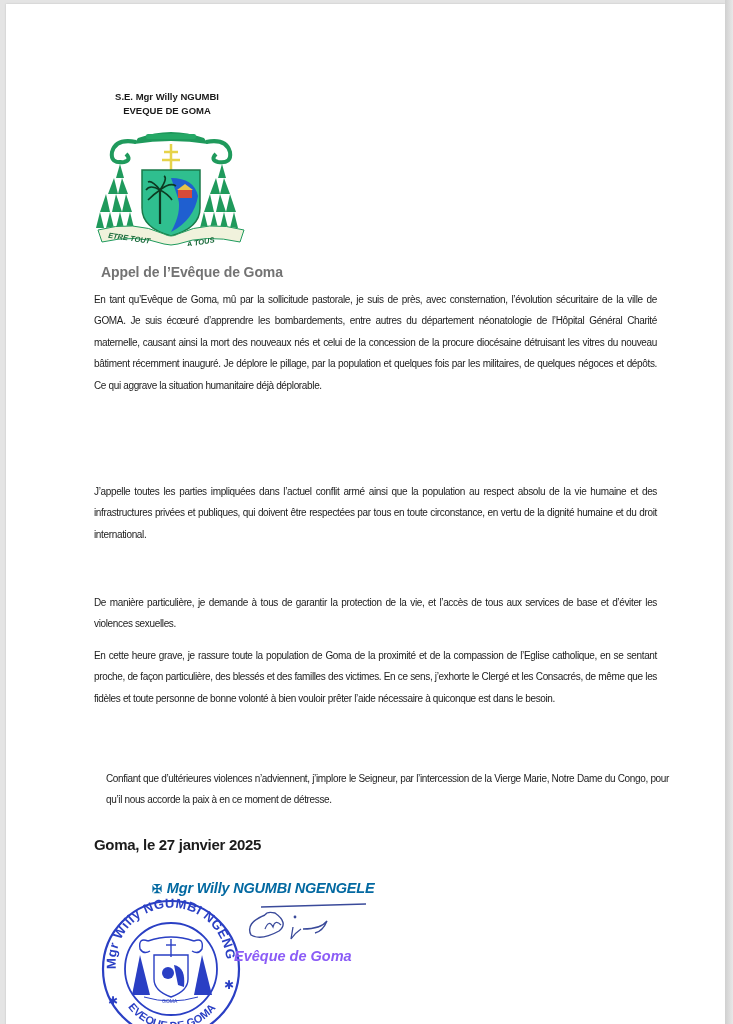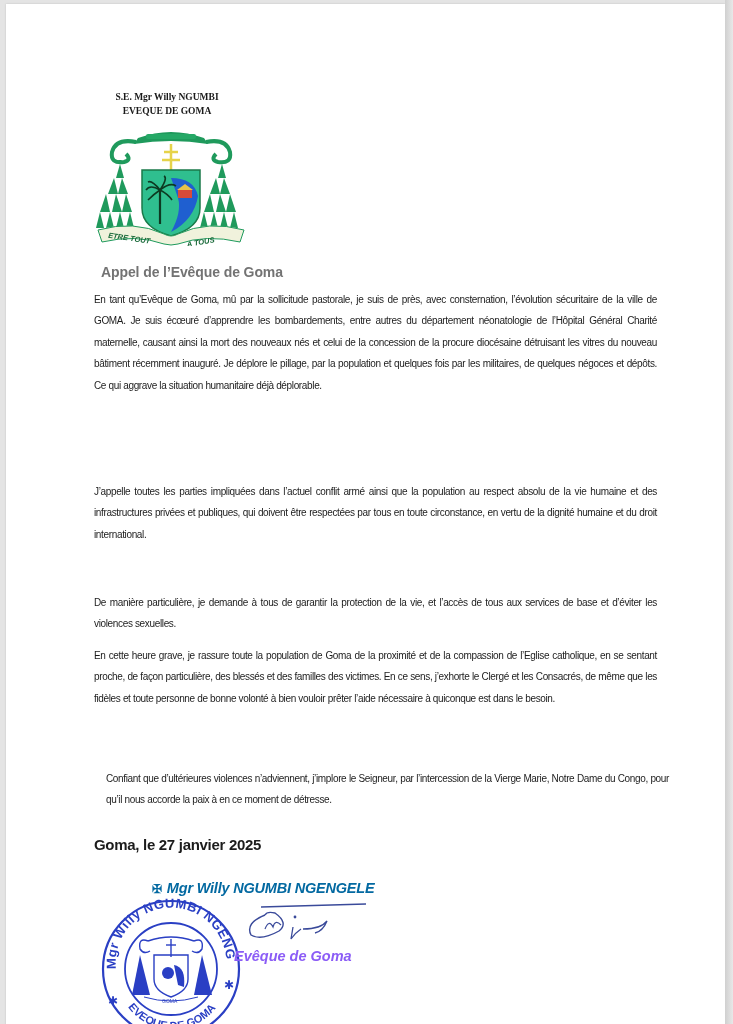--- a/index.html
+++ b/index.html
@@ -9,21 +9,21 @@
       font-family: "Liberation Sans", sans-serif;
       position: relative;
     }
     .page {
       position: absolute; left: 6px; top: 4px; width: 719px; height: 1024px;
       background: #ffffff;
       box-shadow: 0 0 2px rgba(0,0,0,0.15);
     }
     .header-name {
       position: absolute; left: 96px; top: 86px; width: 130px;
-      font-family: Liberation Serif, serif; font-weight: bold;
+      font-family: Liberation Sans, sans-serif; font-weight: bold;
       font-size: 9.5px; line-height: 14px; color: #1a1a1a; text-align: center;
     }
     .crest { position: absolute; left: 88px; top: 116px; width: 154px; height: 126px; }
     .title {
       position: absolute; left: 95px; top: 260px;
       font-weight: bold; font-size: 14px; color: #737373; letter-spacing: -0.1px;
     }
     .body-text {
       position: absolute; left: 88px; width: 563px;
       font-size: 10px; line-height: 21.4px; color: #1c1c1c;

